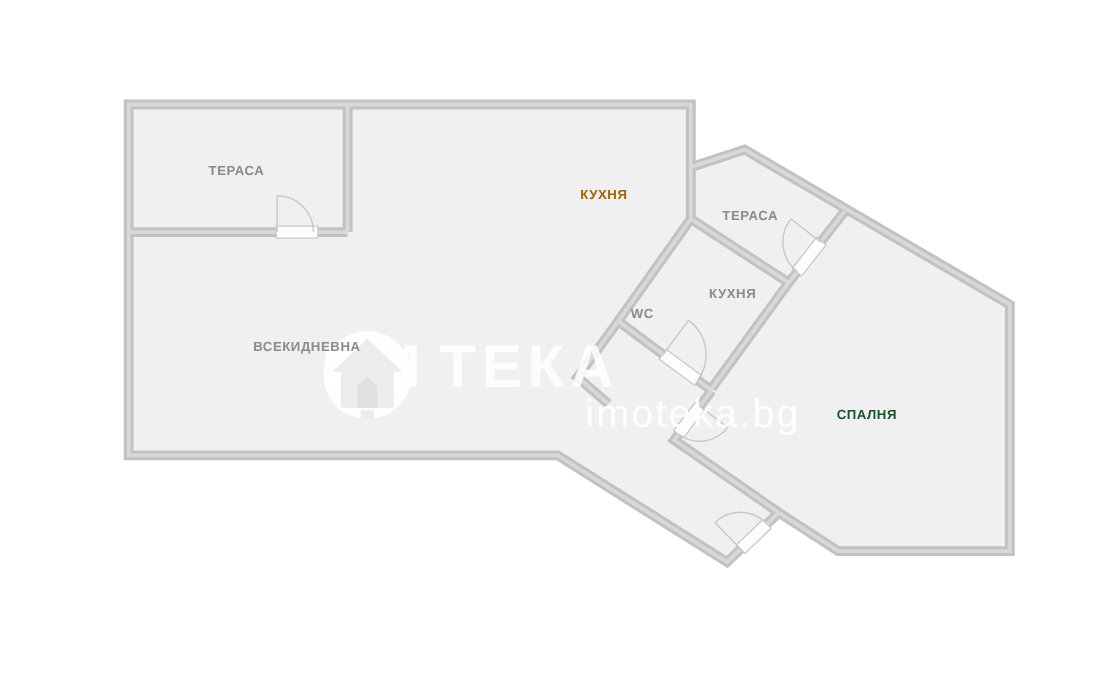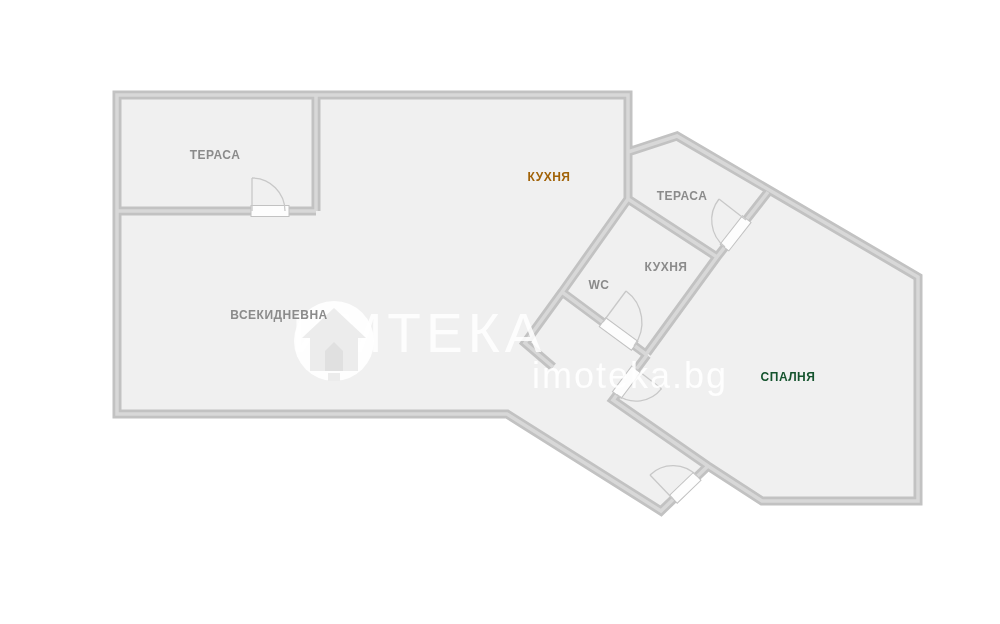--- a/index.html
+++ b/index.html
@@ -7,22 +7,22 @@
     position:relative;width:1000px;height:624px;background:#ffffff;overflow:hidden;
     font-family:"Liberation Sans","DejaVu Sans",sans-serif;
   }
   .stage svg{position:absolute;left:0;top:0;}
   .room-label{
     position:absolute;transform:translate(-50%,-50%);
     font-weight:bold;font-size:12px;letter-spacing:0.5px;color:#8b8b8b;white-space:nowrap;
   }
   .wm-word{
     position:absolute;left:292px;top:299px;height:68px;
-    display:flex;align-items:center;gap:0;
-    font-weight:normal;font-size:55px;letter-spacing:5px;
+    display:flex;align-items:center;gap:12px;
+    font-weight:bold;font-size:55px;letter-spacing:5px;
     color:rgba(255,255,255,0.85);white-space:nowrap;user-select:none;
   }
   .wm-url{
     position:absolute;left:630px;top:376px;transform:translate(-50%,-50%);
     font-weight:normal;font-size:36px;letter-spacing:2px;
     color:rgba(255,255,255,0.88);white-space:nowrap;user-select:none;
   }
 </style>
 </head>
 <body>
@@ -71,17 +71,17 @@
     <span>ТЕКА</span>
   </div>
 
   <div class="wm-url">imoteka.bg</div>
 
   <div id="labels">
       <div class="room-label" style="left: 215px; top: 155px; color: rgb(139, 139, 139);">ТЕРАСА</div>
       <div class="room-label" style="left: 549px; top: 177px; color: #a16207;">КУХНЯ</div>
       <div class="room-label" style="left: 682px; top: 196px; color: rgb(139, 139, 139);">ТЕРАСА</div>
       <div class="room-label" style="left: 666px; top: 267px; color: rgb(139, 139, 139);">КУХНЯ</div>
-      <div class="room-label" style="left: 599px; top: 285px; color: rgb(139, 139, 139);">WC</div>
+      <div class="room-label" style="left: 584px; top: 285px; color: rgb(139, 139, 139);">WC</div>
       <div class="room-label" style="left: 279px; top: 315px; color: rgb(139, 139, 139);">ВСЕКИДНЕВНА</div>
       <div class="room-label" style="left: 788px; top: 377px; color: #14532d;">СПАЛНЯ</div>
     </div>
 </div>
 
 </body></html>

